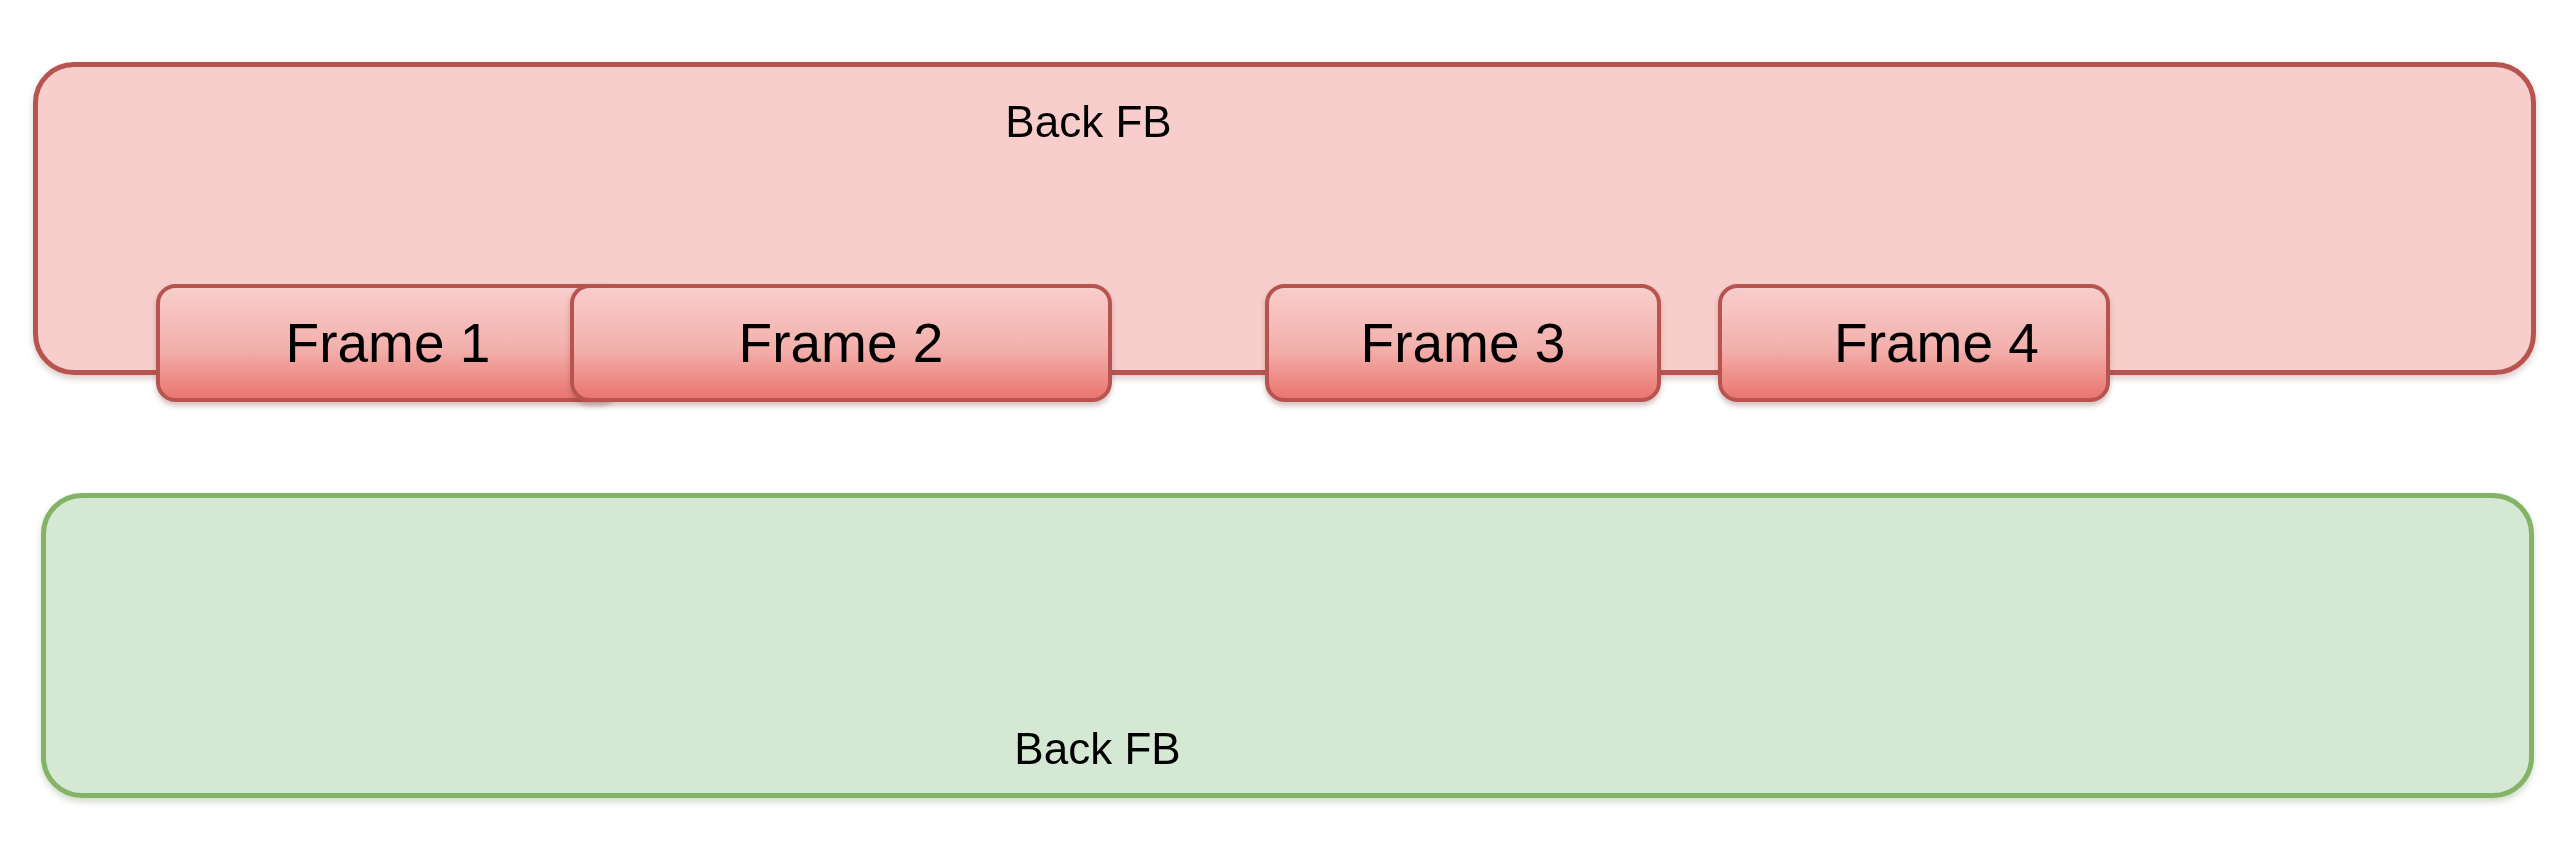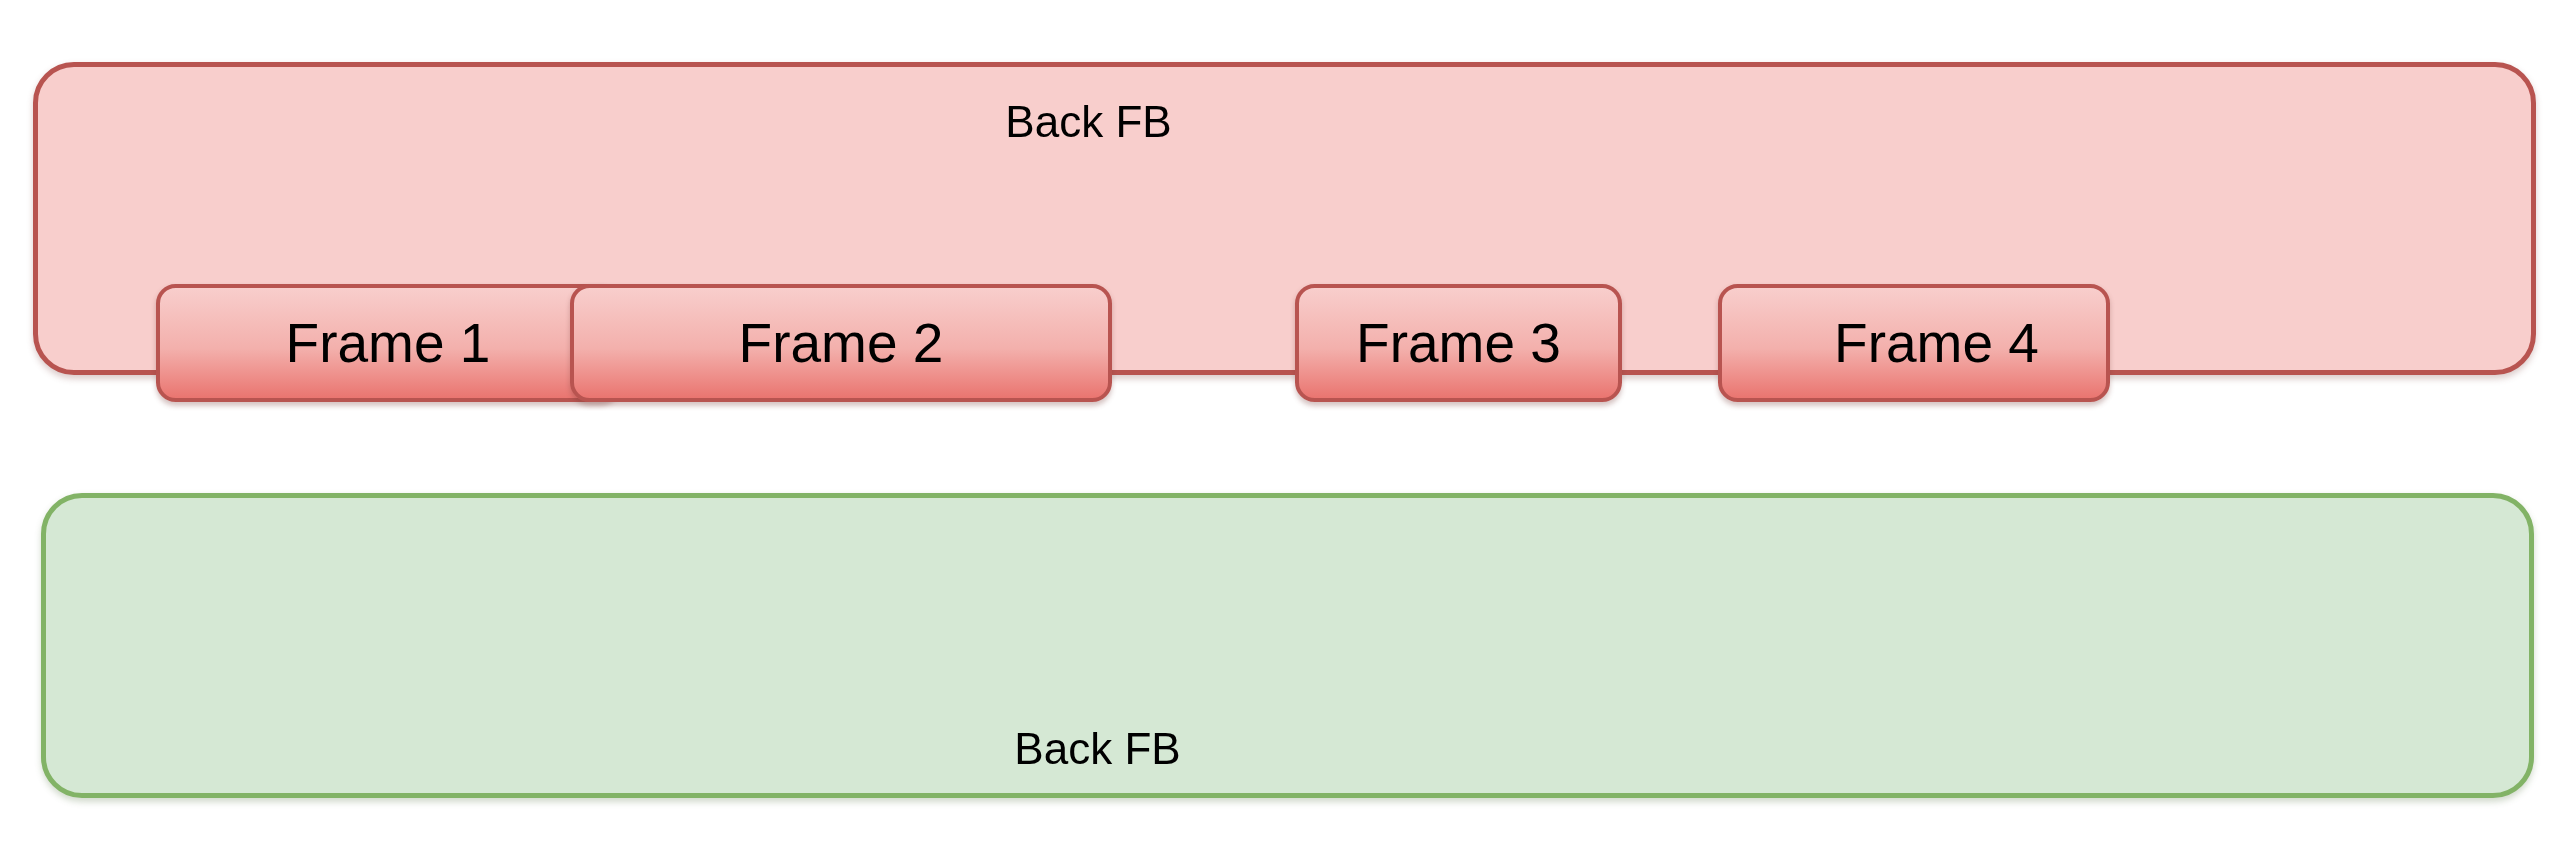--- a/index.html
+++ b/index.html
@@ -67,21 +67,21 @@
   }
   .frame {
     top: 217px;
     height: 118px;
     border: 4.9px solid #b85450;
     background: linear-gradient(180deg, #f8cecc 0%, #f3b0ac 55%, #ea7570 100%);
     box-shadow: 0 3.9px 4.9px rgba(120, 60, 55, 0.30);
   }
   .frame-1 { left: 112px;  width: 464px; margin-left: 6px; }
   .frame-2 { left: 510px;  width: 542px; margin-left: 22px; }
-  .frame-3 { left: 1257px; width: 327px; }
+  .frame-3 { left: 1227px; width: 396px; }
   .frame-4 { left: 1680px; width: 392px; padding-left: 45px; }
 </style>
 </head>
 <body>
 
 <div class="canvas">
 
   <div class="container backfb">
     <div class="box frame frame-1">
       <span>Frame 1</span>

